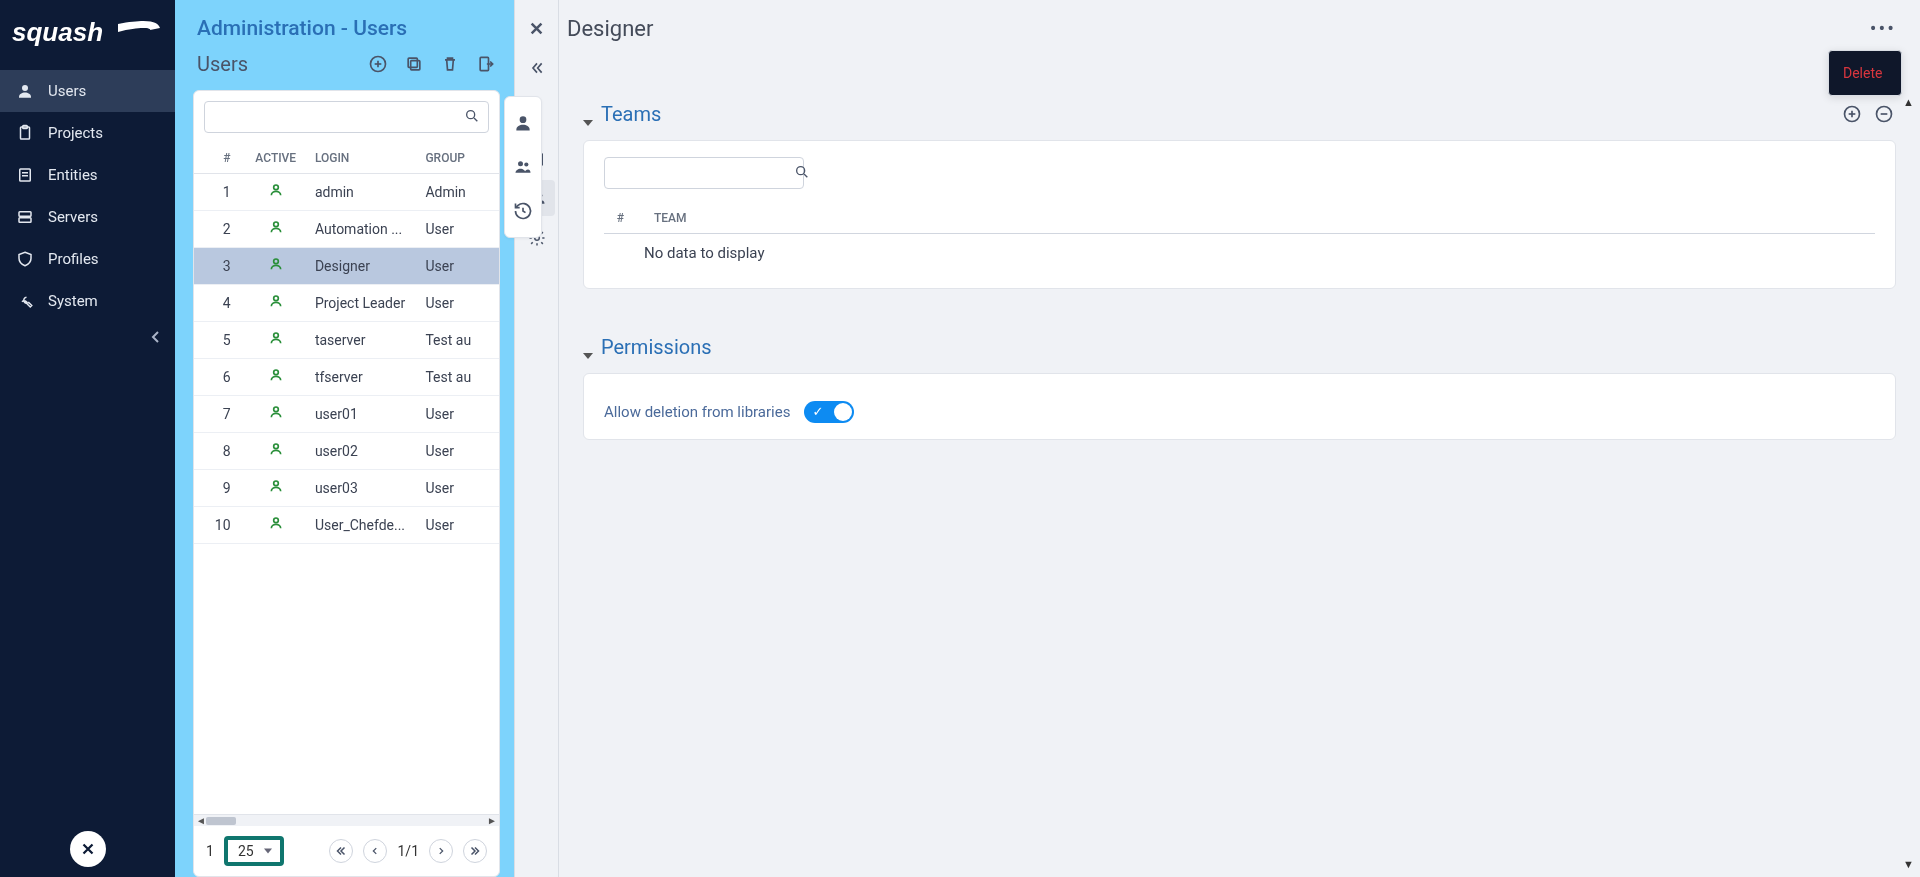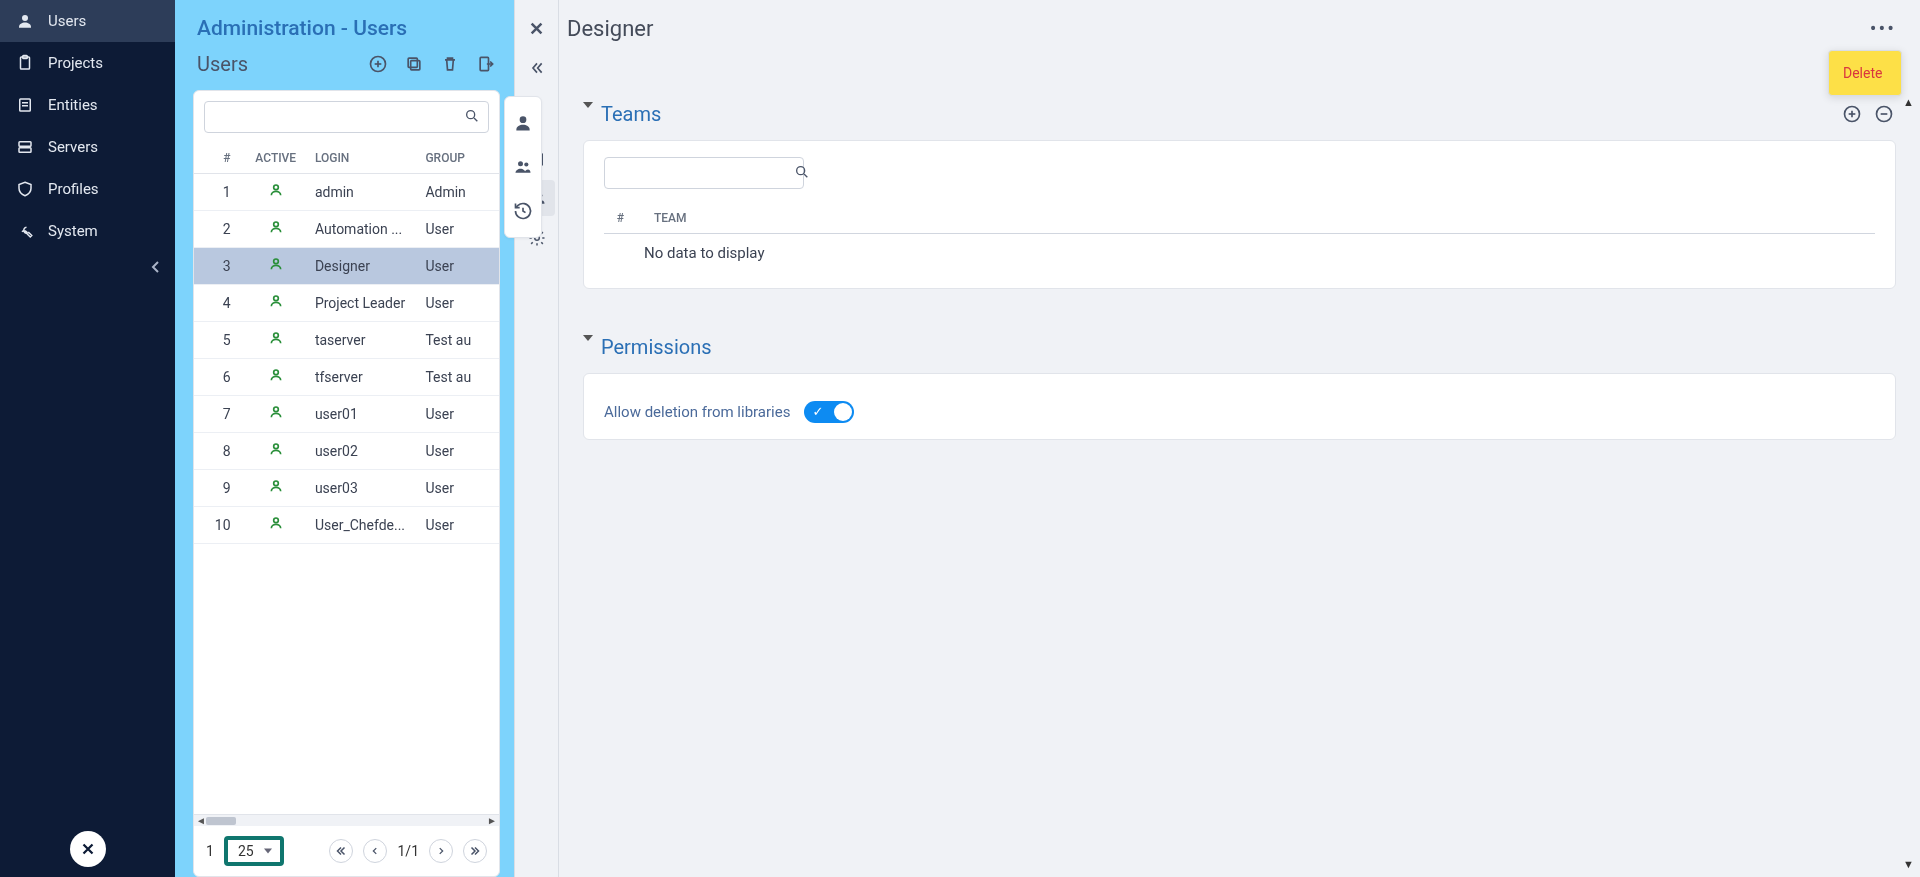--- a/index.html
+++ b/index.html
@@ -294,21 +294,21 @@
     cursor: pointer;
     padding: 4px 8px;
     color: #4a5468;
     font-size: 20px;
     letter-spacing: 2px;
   }
   .dropdown {
     position: absolute;
     right: 18px;
     top: 50px;
-    background: #fde047;
+    background: #0f172a;
     border: 1px solid #d9dde4;
     border-radius: 4px;
     box-shadow: 0 2px 8px rgba(0,0,0,0.12);
     padding: 6px 0;
     z-index: 10;
     min-width: 74px;
   }
   .dropdown .item {
     padding: 8px 14px;
     font-size: 14px;
@@ -322,21 +322,21 @@
     font-size: 13px;
     color: #333;
     pointer-events: none;
   }
 
   .section {
     margin: 10px 24px 24px 24px;
   }
   .section-header {
     display: flex;
-    align-items: flex-start;
+    align-items: flex-end;
     gap: 8px;
     color: #2a6fb5;
     font-size: 20px;
     font-weight: 400;
     padding: 6px 0;
     margin-top: 40px;
   }
   .section-header .actions {
     margin-left: auto;
     display: flex;
@@ -425,20 +425,26 @@
     font-size: 11px;
     color: #333;
   }
 </style>
 </head>
 <body>
 
 <div class="app">
 
   <div class="sidebar">
+    <div class="logo">
+      <svg width="155" height="36" viewBox="0 0 155 36">
+        <text x="2" y="27" fill="#fff" font-family="Arial" font-size="26" font-weight="bold" font-style="italic">squash</text>
+        <path d="M108 10 C 140 4, 148 8, 150 14 L 140 16 C 142 14, 130 12, 108 18 Z" fill="#fff"></path>
+      </svg>
+    </div>
     <div class="nav-item active">
       <span class="nav-icon">
         <svg width="18" height="18" viewBox="0 0 24 24" fill="#e3e8f0">
             <circle cx="12" cy="8" r="4"></circle>
             <path d="M4 20c0-4 4-6 8-6s8 2 8 6v1H4z"></path>
           </svg>
       </span>
       <span>Users</span>
     </div>
     <div class="nav-item">

